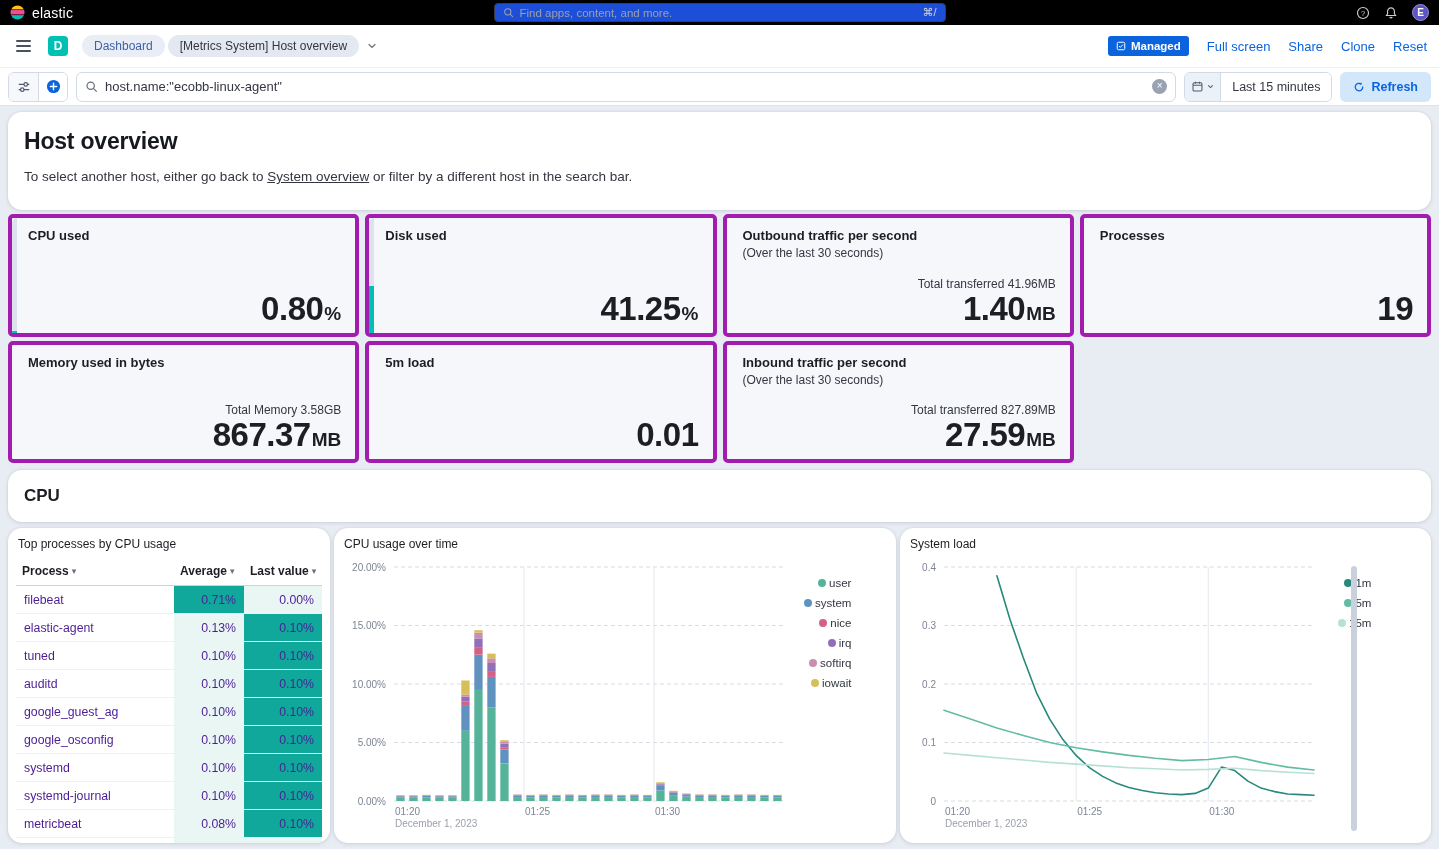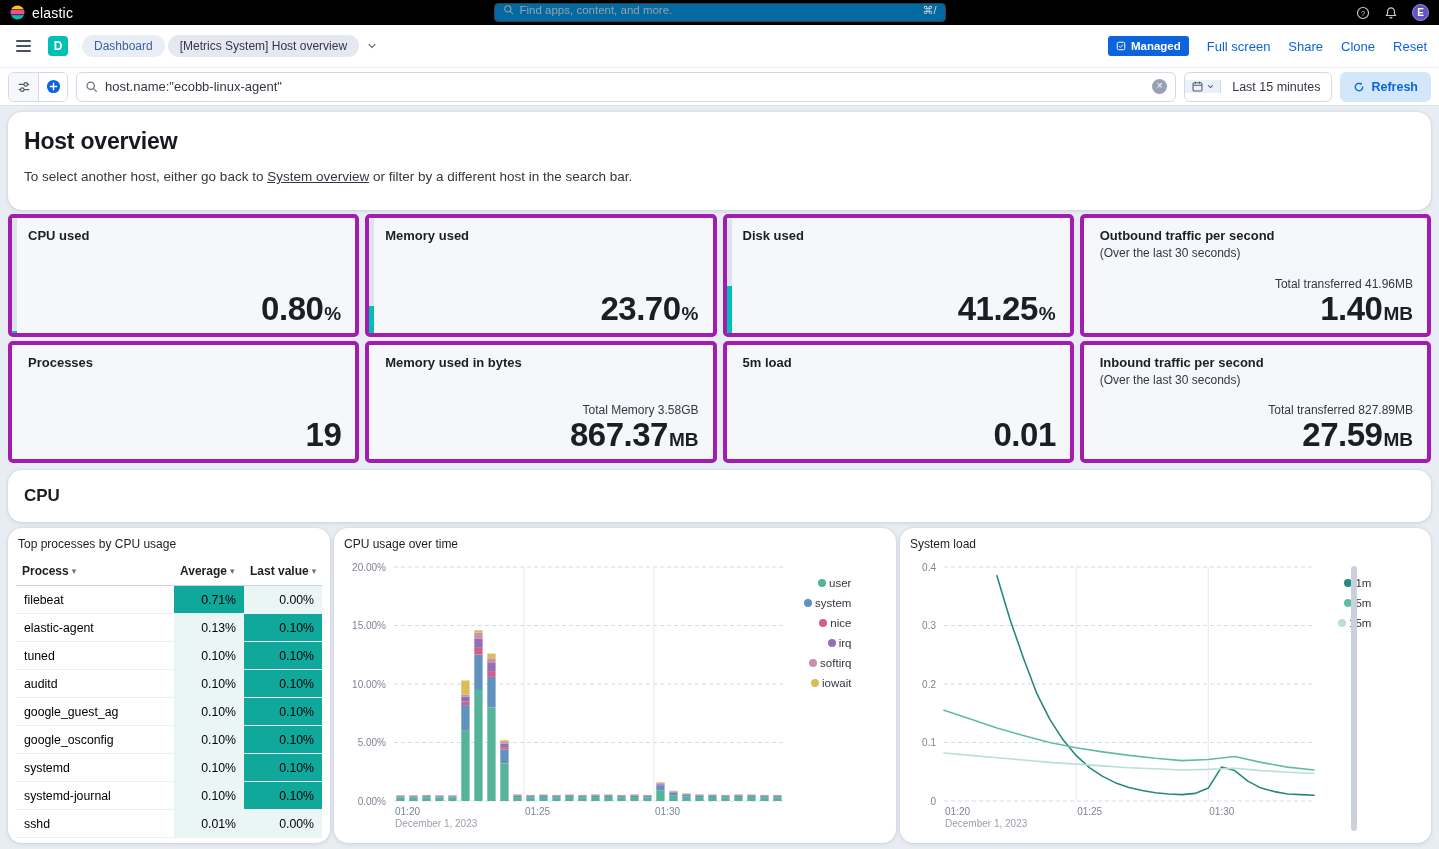--- a/index.html
+++ b/index.html
@@ -8,22 +8,22 @@
     font-family: "Liberation Sans", "DejaVu Sans", sans-serif;
     background:#E8ECF3; color:#343741;
     position:relative;
   }
   
   .topbar { position:absolute; left:0; top:0; width:1439px; height:25px; background:#000;
             display:flex; align-items:center; padding:0 10px; z-index:30; }
   .brand { display:flex; align-items:center; gap:7px; }
   .brand-name { color:#fff; font-size:14px; font-weight:500; letter-spacing:.2px; }
   .global-search { position:absolute; left:50%; transform:translateX(-50%);
-                   width:452px; height:19px; background:#0369a1; border:1px solid #3a3e47;
-                   border-radius:4px; display:flex; align-items:flex-start; padding:0 8px; gap:6px; }
+                   width:452px; height:19px; background:#1d4ed8; border:1px solid #3a3e47;
+                   border-radius:4px; display:flex; align-items:center; padding:8px 8px; gap:6px; }
   .global-search input { flex:1; background:transparent; border:none; outline:none;
                          color:#d6dae2; font-size:11.5px; font-family:inherit; }
   .global-search input::placeholder { color:#9aa0ab; }
   .shortcut { color:#cfd3da; font-size:11px; }
   .top-icons { margin-left:auto; display:flex; align-items:center; gap:14px; }
   .avatar { width:17px; height:17px; border-radius:50%; background:#5E55C4; color:#fff;
             font-size:10px; font-weight:700; display:flex; align-items:center; justify-content:center;
             border:1px solid #9A8FE0; }
   
   .navbar { position:absolute; left:0; top:25px; width:1439px; height:43px; background:#fff;
@@ -51,21 +51,21 @@
               border-bottom:1px solid #DDE3EC; z-index:10; }
   .filter-group { display:flex; height:30px; border:1px solid #D3DAE6; border-radius:6px; overflow:hidden; }
   .filter-group button { width:29px; border:none; background:#F6F8FC; display:flex; align-items:center;
                          justify-content:center; cursor:pointer; }
   .filter-group button + button { border-left:1px solid #D3DAE6; background:#fff; }
   .query-input { flex:1; height:30px; border:1px solid #D3DAE6; border-radius:6px; background:#fff;
                  display:flex; align-items:center; padding:0 8px; gap:7px; }
   .query-input input { flex:1; border:none; outline:none; font-size:13px; color:#343741; font-family:inherit; }
   .clear-btn { width:15px; height:15px; border-radius:50%; background:#98A2B3; color:#fff; font-size:10px;
                line-height:14px; text-align:center; cursor:pointer; flex:none; }
-  .date-group { display:flex; height:30px; border:1px solid #D3DAE6; border-radius:6px; overflow:hidden;align-items:center; }
+  .date-group { display:flex; height:30px; border:1px solid #D3DAE6; border-radius:6px; overflow:hidden; }
   .cal-btn { width:36px; background:#EBF1F9; border:none; display:flex; align-items:center;
              justify-content:center; gap:2px; cursor:pointer; border-right:1px solid #D3DAE6; }
   .time-btn { background:#fff; border:none; padding:0 11px; font-size:12.5px; color:#343741;
               font-family:inherit; cursor:pointer; white-space:nowrap; }
   .refresh-btn { height:30px; padding:0 13px; border:none; border-radius:6px; background:#D2E7FA;
                  color:#0B64DD; font-size:12.5px; font-weight:700; font-family:inherit;
                  display:flex; align-items:center; gap:6px; cursor:pointer; }
   
   .panel { position:absolute; background:#fff; border-radius:14px;
            box-shadow:0 1px 4px rgba(65,78,101,.14), 0 0 2px rgba(65,78,101,.12); }
@@ -94,21 +94,21 @@
   
   .table-panel { left:8px; top:528px; width:322px; height:315px; padding:8px; overflow:hidden; }
   .chart-panel-cpu { left:334px; top:528px; width:562px; height:315px; padding:8px; overflow:hidden; }
   .chart-panel-load { left:900px; top:528px; width:531px; height:315px; padding:8px; overflow:hidden; }
   .panel-title { font-size:12px; font-weight:400; color:#1D1E24; padding:1px 0 6px 2px; }
   table { width:100%; border-collapse:collapse; table-layout:fixed; }
   th { text-align:left; font-size:12px; font-weight:700; color:#1D1E24; padding:7px 6px;
        border-bottom:1px solid #CDD3DE; white-space:nowrap; cursor:pointer; }
   th.col-proc { width:158px; }
   th.col-avg { width:70px; }
-  td { font-size:12.3px; color:#000000; padding:6.5px 8px; border-bottom:1px solid #EDF0F5;
+  td { font-size:12.3px; color:#4c1d95; padding:6.5px 8px; border-bottom:1px solid #EDF0F5;
        white-space:nowrap; overflow:hidden; }
   td.val { text-align:right; }
   .caret { color:#69707D; font-size:9px; margin-left:3px; vertical-align:1px; }
   .chart-body { display:flex; }
   .legend { display:flex; flex-direction:column; gap:8px; padding:20px 0 0 12px; }
   .legend-item { display:flex; align-items:center; gap:3px; font-size:11.5px; color:#343741; cursor:pointer;justify-content:flex-end; }
   .legend-dot { width:8px; height:8px; border-radius:50%; flex:none; }
   .load-scrollbar { position:absolute; right:74px; top:38px; bottom:12px; width:6px;
                     border-radius:3px; background:#CBD1DC; cursor:pointer; }
   svg.chart { display:block; }
@@ -250,28 +250,20 @@
     <div class="tile">
       <div class="bar-track">
         <div class="bar-fill" style="height: 1.5%; background: rgb(0, 191, 179);"></div>
       </div>
       <div class="tile-title">CPU used</div>
       <div class="tile-spacer"></div>
       <div class="tile-value"><span class="num">0.80</span><span class="unit">%</span></div>
     </div>
     <div class="tile">
       <div class="bar-track">
-        <div class="bar-fill" style="height: 23.7%; background: rgb(0, 191, 179);"></div>
-      </div>
-      <div class="tile-title">Memory used</div>
-      <div class="tile-spacer"></div>
-      <div class="tile-value"><span class="num">23.70</span><span class="unit">%</span></div>
-    </div>
-    <div class="tile">
-      <div class="bar-track">
         <div class="bar-fill" style="height: 41.25%; background: rgb(0, 191, 179);"></div>
       </div>
       <div class="tile-title">Disk used</div>
       <div class="tile-spacer"></div>
       <div class="tile-value"><span class="num">41.25</span><span class="unit">%</span></div>
     </div>
     <div class="tile">
       <div class="tile-title">Outbound traffic per second</div>
       <div class="tile-sub">(Over the last 30 seconds)</div>
       <div class="tile-spacer"></div>
@@ -349,20 +341,25 @@
           <td class="val" style="background: rgb(15, 168, 155);">0.10%</td>
         </tr>
         <tr>
           <td class="proc">systemd</td>
           <td class="val" style="background: rgb(233, 246, 244);">0.10%</td>
           <td class="val" style="background: rgb(15, 168, 155);">0.10%</td>
         </tr>
         <tr>
           <td class="proc">systemd-journal</td>
           <td class="val" style="background: rgb(233, 246, 244);">0.10%</td>
+          <td class="val" style="background: rgb(15, 168, 155);">0.10%</td>
+        </tr>
+        <tr>
+          <td class="proc">metricbeat</td>
+          <td class="val" style="background: rgb(233, 246, 244);">0.08%</td>
           <td class="val" style="background: rgb(15, 168, 155);">0.10%</td>
         </tr>
         <tr>
           <td class="proc">sshd</td>
           <td class="val" style="background: rgb(233, 246, 244);">0.01%</td>
           <td class="val" style="background: rgb(233, 246, 244);">0.00%</td>
         </tr>
       </tbody>
   </table>
 </section>

